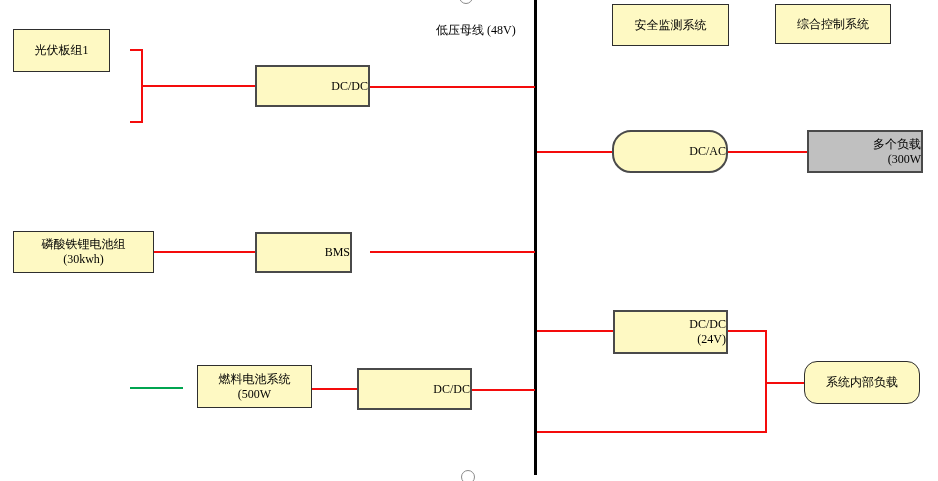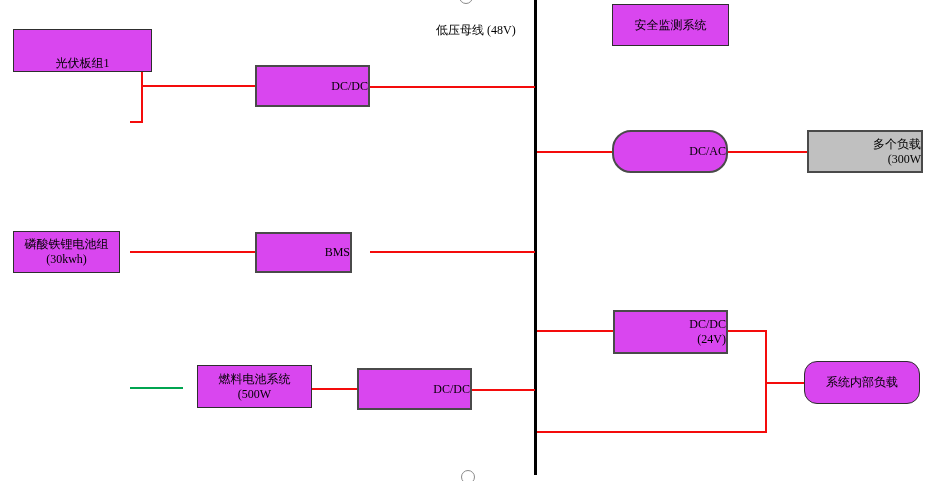--- a/index.html
+++ b/index.html
@@ -14,21 +14,21 @@
     color: #000000;
   }
   .node {
     position: absolute;
     box-sizing: border-box;
     display: flex;
     flex-direction: column;
     align-items: center;
     justify-content: center;
     text-align: center;
-    background: #d946ef;
+    background: #fef9c3;
     border: 1px solid #2e2e2e;
     line-height: 15px;
     white-space: nowrap;
   }
   .node.conv { border: 2px solid #4a4a4a; align-items: flex-end; }
   .node.gray { background: #c0c0c0; }
   .wire { position: absolute; }
   .wire.red { background: #f40c0c; }
   .wire.green { background: #00a550; }
   .bus {
@@ -76,24 +76,24 @@
 
   <div class="wire red" style="left:537px; top:151px; width:75px;  height:2px;"></div>
   <div class="wire red" style="left:728px; top:151px; width:79px;  height:2px;"></div>
 
   <div class="wire red" style="left:537px; top:330px; width:76px;  height:2px;"></div>
   <div class="wire red" style="left:728px; top:330px; width:39px;  height:2px;"></div>
   <div class="wire red" style="left:765px; top:330px; width:2px;   height:103px;"></div>
   <div class="wire red" style="left:767px; top:382px; width:37px;  height:2px;"></div>
   <div class="wire red" style="left:537px; top:431px; width:230px; height:2px;"></div>
 
-  <div class="node" style="left:13px; top:29px; width:139px; height:43px;justify-content:flex-end;">
+  <div class="node" style="left:13px; top:29px; width:97px; height:43px;">
     <span>光伏板组1</span>
   </div>
-  <div class="node" style="left:13px; top:231px; width:107px; height:42px;">
+  <div class="node" style="left:13px; top:231px; width:141px; height:42px;">
     <span>磷酸铁锂电池组</span>
     <span>(30kwh)</span>
   </div>
   <div class="node" style="left:197px; top:365px; width:115px; height:43px;">
     <span>燃料电池系统</span>
     <span>(500W</span>
   </div>
 
   <div class="node conv" style="left:255px; top:65px; width:115px; height:42px;">
     <span>DC/DC</span>
@@ -101,20 +101,23 @@
   <div class="node conv" style="left:255px; top:232px; width:97px; height:41px;">
     <span>BMS</span>
   </div>
   <div class="node conv" style="left:357px; top:368px; width:115px; height:42px;">
     <span>DC/DC</span>
   </div>
 
   <div class="node" style="left:612px; top:4px; width:117px; height:42px;">
     <span>安全监测系统</span>
   </div>
+  <div class="node" style="left:775px; top:4px; width:116px; height:40px;">
+    <span>综合控制系统</span>
+  </div>
   <div class="node conv" style="left:612px; top:130px; width:116px; height:43px;border-radius:19px;">
     <span>DC/AC</span>
   </div>
   <div class="node conv gray" style="left:807px; top:130px; width:116px; height:43px;">
     <span>多个负载</span>
     <span>(300W</span>
   </div>
   <div class="node conv" style="left:613px; top:310px; width:115px; height:44px;">
     <span>DC/DC</span>
     <span>(24V)</span>

